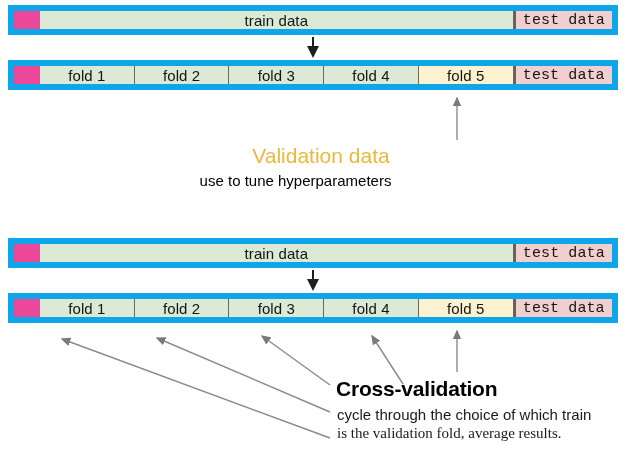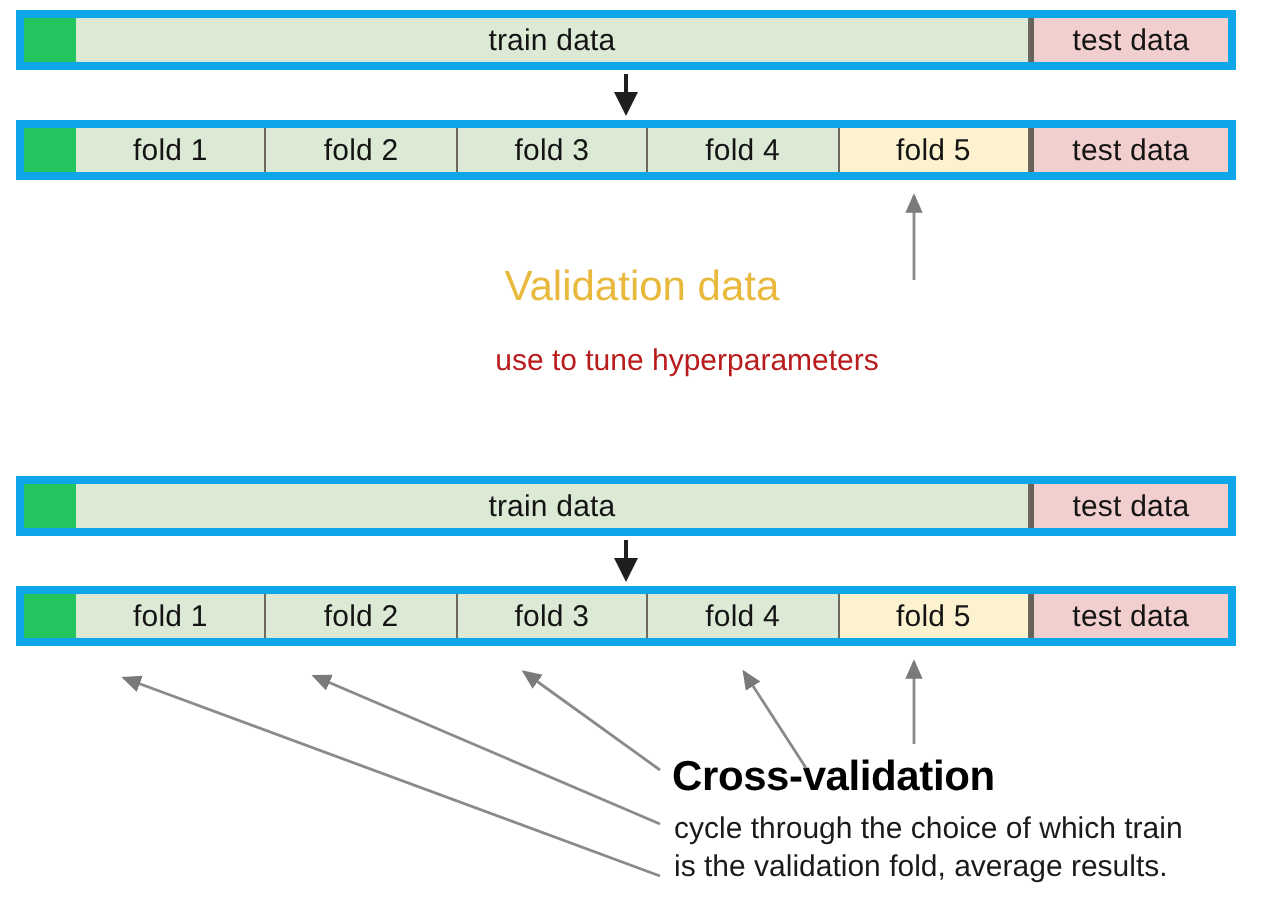--- a/index.html
+++ b/index.html
@@ -13,41 +13,41 @@
     position: relative;
     overflow: hidden;
     font-family: "Liberation Sans", sans-serif;
     color: #111111;
   }
 
   
   .bar {
     position: absolute;
     height: 30px;
-    border: 4px solid #0ea5e9;
+    border: 6px solid #0ea5e9;
     box-sizing: border-box;
     display: flex;
-    background: #22c55e;
+    background: #ec4899;
     padding-left: 26px;
   }
   .seg {
     box-sizing: border-box;
     display: flex;
     align-items: center;
     justify-content: center;
     font-size: 15px;
     line-height: 1;
     letter-spacing: 0.1px;
     color: #141414;
     border-right: 1px solid #6d675f;
     height: 100%;
   }
   .seg:last-child { border-right: none; }
   .seg.green  { background: #dce9d5; }
-  .seg.pink   { background: #f2cfcf; }
+  .seg.pink   { background: #f2cfcf; font-family: Liberation Mono, monospace; }
   .seg.yellow { background: #fdf2d0; text-align: right; }
   .seg.thickleft { border-left: 2px solid #666159; }
 
   
   #train-bar-1  { left: 8px; top: 5px;   width: 610px; }
   #folds-bar-1  { left: 8px; top: 60px;  width: 610px; }
   #train-bar-2  { left: 8px; top: 238px; width: 610px; }
   #folds-bar-2  { left: 8px; top: 293px; width: 610px; }
 
   
@@ -55,52 +55,52 @@
     position: absolute;
     left: 0; top: 0;
     width: 642px; height: 462px;
     pointer-events: none;
   }
 
   
   .anno { position: absolute; }
 
   #validation-label {
-    left: 0; top: 132px;
+    left: 0; top: 144px;
     width: 642px;
     text-align: center;
     font-size: 21px;
     color: #e8b93c;
     line-height: 1.1;
   }
   #validation-sub {
     left: 0; top: 172px;
     width: 591px;
     text-align: center;
     font-size: 15px;
-    color: #b91c1c;
-    margin-left: 48px;
+    color: #000000;
   }
 
   #cv-title {
     left: 336px; top: 377px;
     font-size: 21px;
     font-weight: bold;
     color: #000000;
     letter-spacing: -0.2px;
   }
   #cv-line1 {
     left: 337px; top: 406px;
     font-size: 15px;
     color: #1a1a1a;
   }
   #cv-line2 {
     left: 337px; top: 425px;
     font-size: 15px;
     color: #1a1a1a;
+    font-family: Liberation Serif, serif;
   }
 </style>
 </head>
 <body>
 
 <div class="bar" id="train-bar-1">
   <div class="seg green" style="width:82.8%">train data</div>
   <div class="seg pink thickleft" style="width:17.2%">test data</div>
 </div>
 

